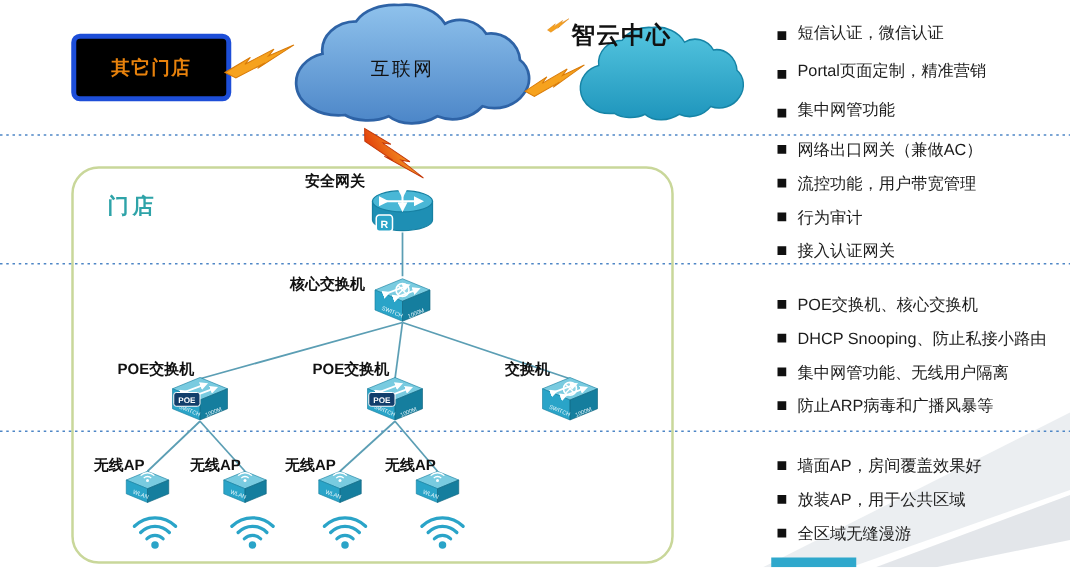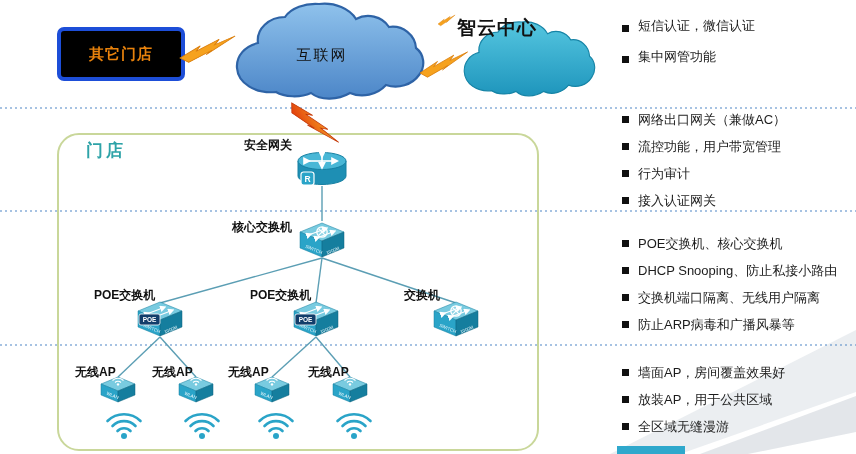--- a/index.html
+++ b/index.html
@@ -5,21 +5,21 @@
   html,body{margin:0;padding:0;background:#fff;}
   .stage{position:relative;width:856px;height:454px;background:#ffffff;overflow:hidden;
          font-family:"Liberation Sans","DejaVu Sans",sans-serif;}
   .abs{position:absolute;}
   
   .other-store-box{left:57px;top:27px;width:120px;height:46px;border:4px solid #1d4ed8;
     border-radius:7px;display:flex;align-items:center;justify-content:center;background:#000000;}
   .other-store-box span{color:#E8820C;font-weight:bold;font-size:15px;letter-spacing:1px;}
   .store-box{left:57px;top:133px;width:478px;height:314px;border:2px solid #C9D79A;
     border-radius:22px;background:#fff;}
-  .store-label{left:86px;top:139px;color:#2EA3A8;font-weight:bold;font-size:17px;letter-spacing:3px;}
+  .store-label{left:86px;top:153px;color:#2EA3A8;font-weight:bold;font-size:17px;letter-spacing:3px;}
   
   .internet-label{left:270px;top:46px;width:104px;text-align:center;font-weight:normal;font-size:15px;color:#111;letter-spacing:2px;}
   .cloudcenter-label{left:457px;top:15px;font-weight:bold;font-size:19px;color:#111;letter-spacing:1px;}
   .dev-label{font-weight:bold;font-size:12px;color:#111;white-space:nowrap;}
   
   .note-group{left:622px;width:234px;}
   .note-item{display:flex;gap:9px;margin-bottom:11px;align-items:flex-start;}
   .note-group.g1 .note-item{margin-bottom:15px;align-items:center;}
   .note-item .sq{width:7px;height:7px;background:#101010;margin-top:4px;flex:0 0 auto;}
   .note-item .txt{font-size:13px;line-height:16px;color:#1c1c1c;white-space:nowrap;}
@@ -183,20 +183,24 @@
   <div class="abs dev-label" style="left:228px;top:364px">无线AP</div>
   <div class="abs dev-label" style="left:308px;top:364px">无线AP</div>
 
   <div class="abs note-group g1" style="top:18px">
     <div class="note-item">
         <span class="sq"></span>
         <span class="txt">短信认证，微信认证</span>
       </div>
     <div class="note-item">
         <span class="sq"></span>
+        <span class="txt">Portal页面定制，精准营销</span>
+      </div>
+    <div class="note-item">
+        <span class="sq"></span>
         <span class="txt">集中网管功能</span>
       </div>
   </div>
 
   <div class="abs note-group g2" style="top:112px">
     <div class="note-item">
         <span class="sq"></span>
         <span class="txt">网络出口网关（兼做AC）</span>
       </div>
     <div class="note-item">
@@ -217,21 +221,21 @@
     <div class="note-item">
         <span class="sq"></span>
         <span class="txt">POE交换机、核心交换机</span>
       </div>
     <div class="note-item">
         <span class="sq"></span>
         <span class="txt">DHCP Snooping、防止私接小路由</span>
       </div>
     <div class="note-item">
         <span class="sq"></span>
-        <span class="txt">交换机端口隔离、无线用户隔离</span>
+        <span class="txt">集中网管功能、无线用户隔离</span>
       </div>
     <div class="note-item">
         <span class="sq"></span>
         <span class="txt">防止ARP病毒和广播风暴等</span>
       </div>
   </div>
 
   <div class="abs note-group g4" style="top:365px">
     <div class="note-item">
         <span class="sq"></span>

